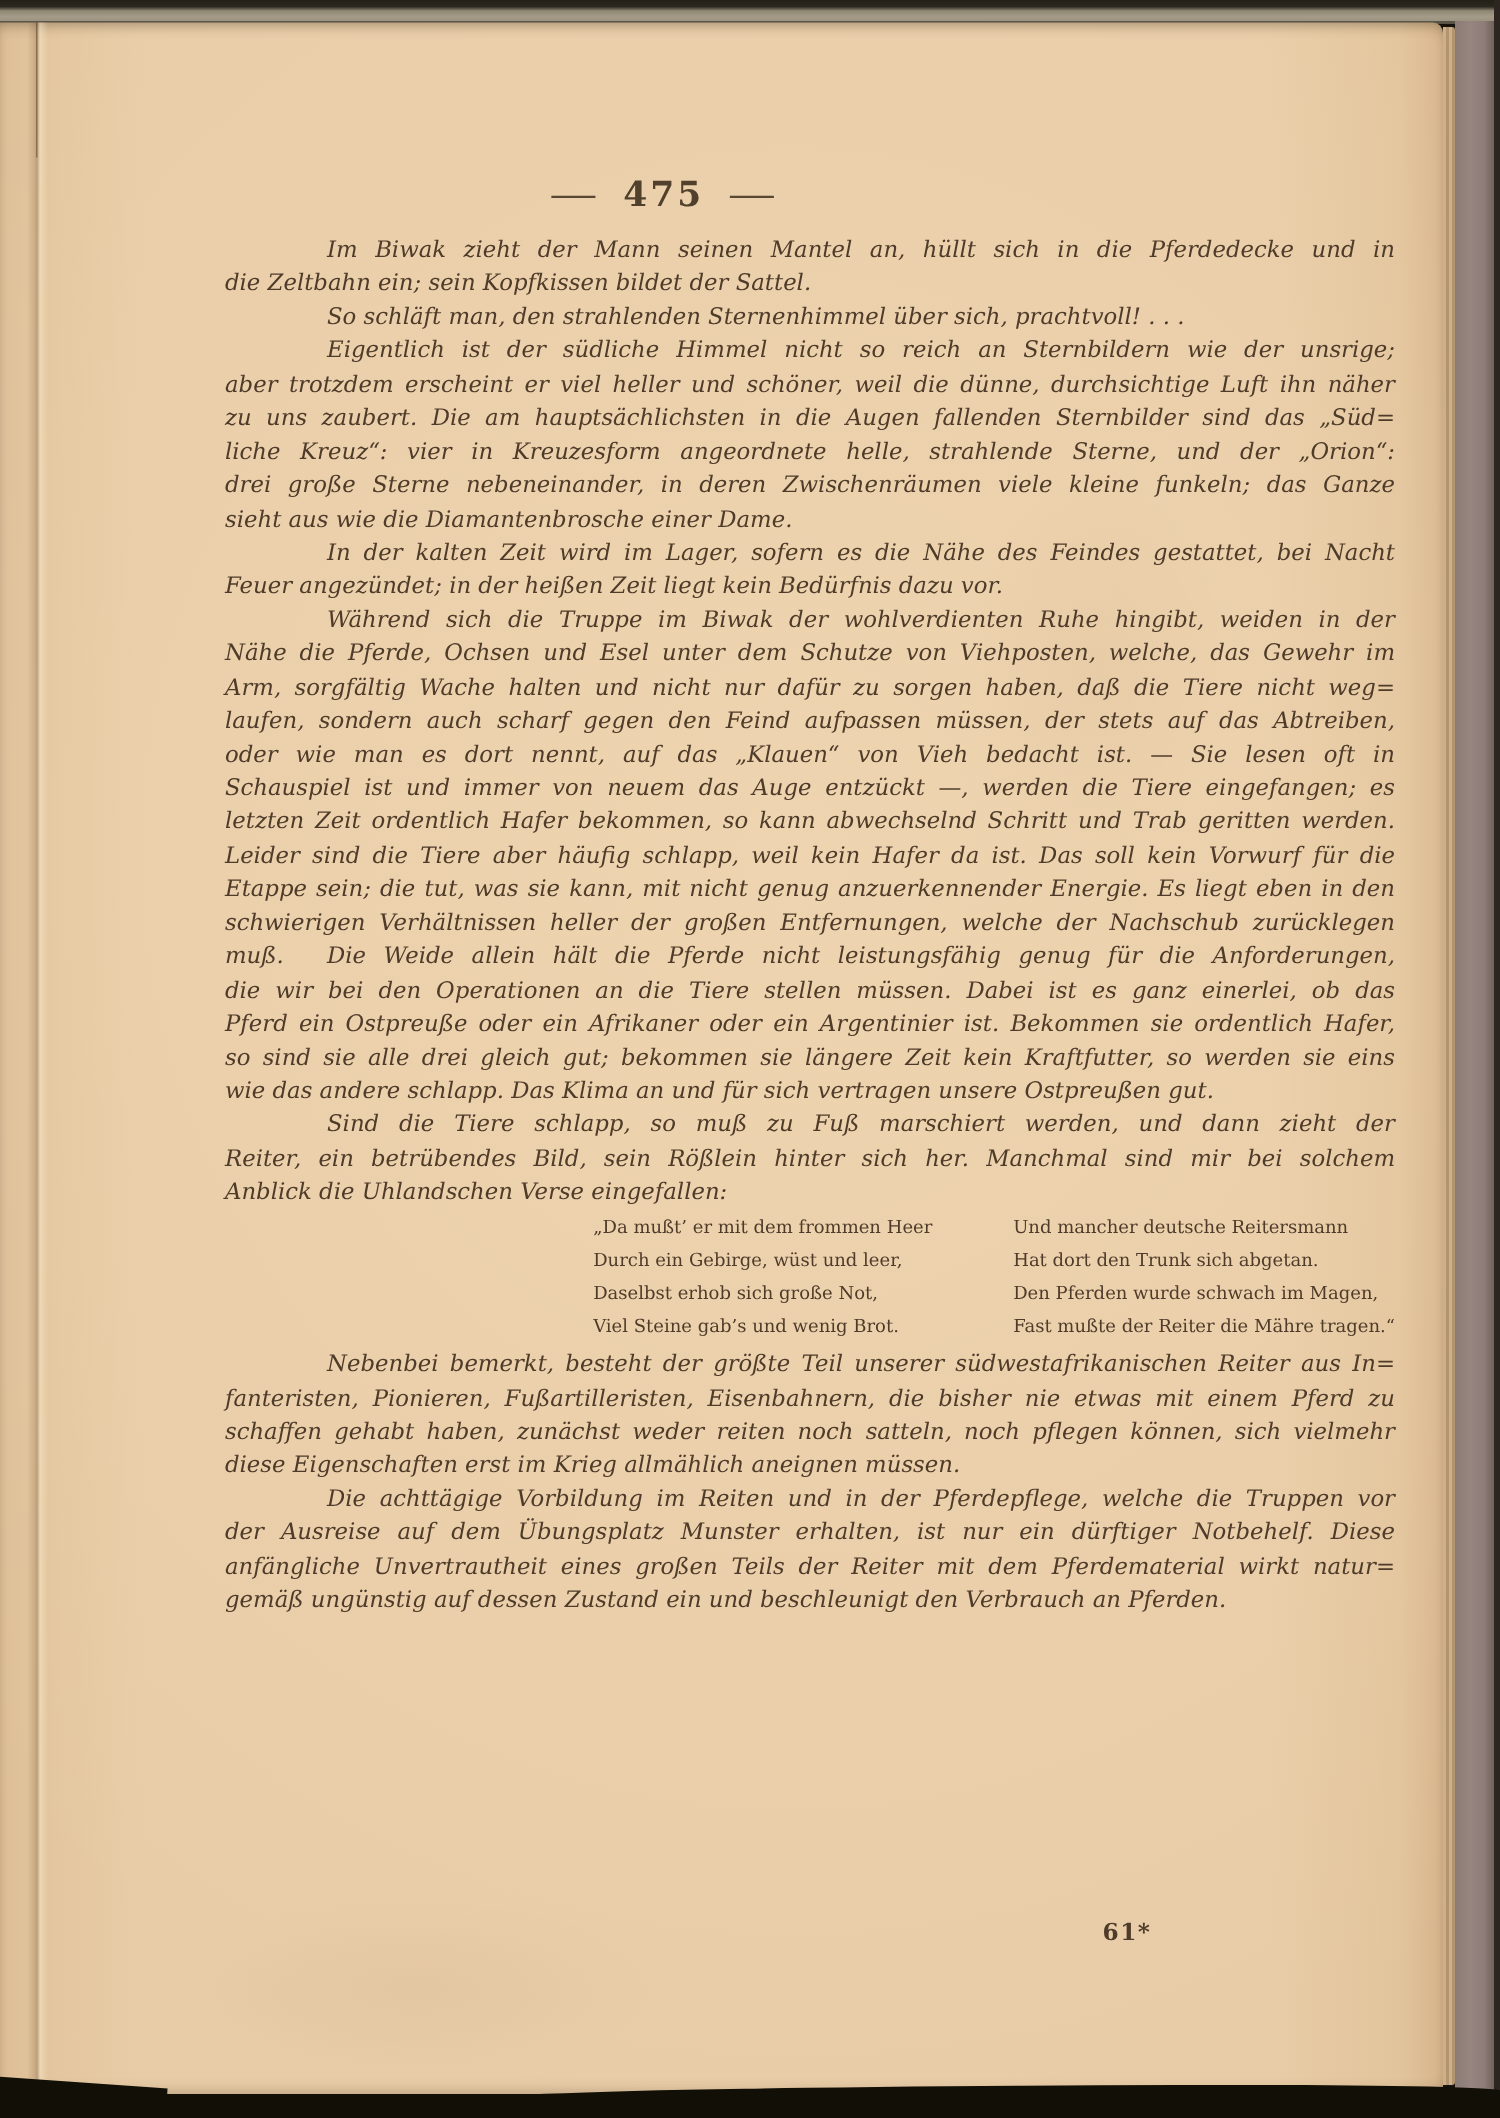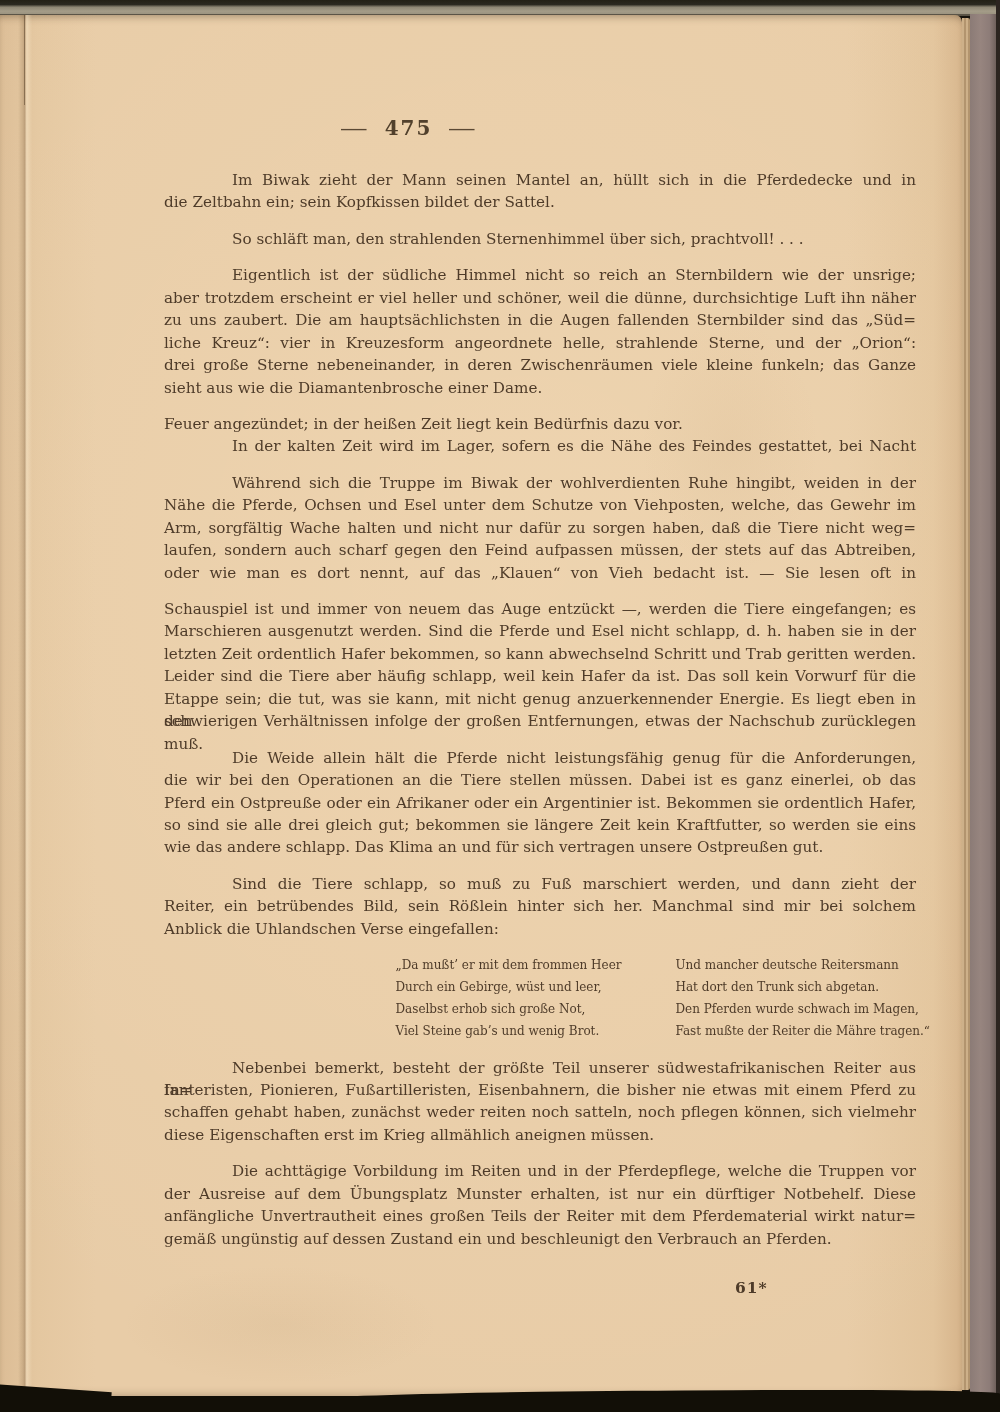--- a/index.html
+++ b/index.html
@@ -37,27 +37,27 @@
 
   
   .bottom-dark{position:absolute;left:0;top:1396px;width:1000px;height:16px;background:#120f07;}
   .bottom-wedge{position:absolute;left:-8px;top:1384px;width:120px;height:26px;background:#120f07;
     transform:rotate(4deg);transform-origin:left top;}
   .bottom-curve{position:absolute;left:300px;top:1390px;width:700px;height:24px;background:#120f07;
     border-radius:100% 30% 0 0 / 60% 20% 0 0;}
 
   
   .pagenum-row{position:absolute;left:0;top:116px;width:817px;text-align:center;
-    color:#51402c;font-size:20px;letter-spacing:1px;}
+    color:#51402c;font-size:23px;letter-spacing:1px;padding-left:34px;}
   .pagenum-row .dash{display:inline-block;margin:0 20px;transform:scaleX(1.4);color:#5a4833;}
   .pagenum-row .num{font-weight:bold;letter-spacing:2px;}
 
   #text-flow{position:absolute;left:150px;top:155px;width:780px;color:#4e3b29;
     font-size:15.2px;line-height:22.45px;}
-  .para{margin:14px;}
+  .para{margin:0;font-style:italic;}
   .line{text-align:justify;text-align-last:justify;height:22.45px;overflow:visible;white-space:normal;}
   .line.first{text-indent:68px;}
   .line.last{text-align-last:left;}
 
   .verse{display:flex;margin:1px 0 3px 0;font-size:12px;line-height:22.1px;justify-content:flex-end;}
   .vcol0{margin-left:72px;width:280px;}
   .vcol1{margin-left:0;}
   .vline{white-space:nowrap;}
 
   .signature{position:absolute;left:735px;top:1278px;color:#4e3b29;font-size:15.5px;font-weight:bold;letter-spacing:1px;}
@@ -92,37 +92,36 @@
       </div>
       <div class="para">
         <div class="line first">Eigentlich ist der südliche Himmel nicht so reich an Sternbildern wie der unsrige;</div>
         <div class="line">aber trotzdem erscheint er viel heller und schöner, weil die dünne, durchsichtige Luft ihn näher</div>
         <div class="line">zu uns zaubert.  Die am hauptsächlichsten in die Augen fallenden Sternbilder sind das „Süd=</div>
         <div class="line">liche Kreuz“: vier in Kreuzesform angeordnete helle, strahlende Sterne, und der „Orion“:</div>
         <div class="line">drei große Sterne nebeneinander, in deren Zwischenräumen viele kleine funkeln; das Ganze</div>
         <div class="line last">sieht aus wie die Diamantenbrosche einer Dame.</div>
       </div>
       <div class="para">
+        <div class="line first">In der kalten Zeit wird im Lager, sofern es die Nähe des Feindes gestattet, bei Nacht</div>
         <div class="line last">Feuer angezündet; in der heißen Zeit liegt kein Bedürfnis dazu vor.</div>
-        <div class="line first">In der kalten Zeit wird im Lager, sofern es die Nähe des Feindes gestattet, bei Nacht</div>
       </div>
       <div class="para">
         <div class="line first">Während sich die Truppe im Biwak der wohlverdienten Ruhe hingibt, weiden in der</div>
         <div class="line">Nähe die Pferde, Ochsen und Esel unter dem Schutze von Viehposten, welche, das Gewehr im</div>
         <div class="line">Arm, sorgfältig Wache halten und nicht nur dafür zu sorgen haben, daß die Tiere nicht weg=</div>
         <div class="line">laufen, sondern auch scharf gegen den Feind aufpassen müssen, der stets auf das Abtreiben,</div>
         <div class="line">oder wie man es dort nennt, auf das „Klauen“ von Vieh bedacht ist. — Sie lesen oft in</div>
       </div>
       <div class="para">
         <div class="line">Schauspiel ist und immer von neuem das Auge entzückt —, werden die Tiere eingefangen; es</div>
-        <div class="line">Marschieren ausgenutzt werden.  Sind die Pferde und Esel nicht schlapp, d. h. haben sie in der</div>
         <div class="line">letzten Zeit ordentlich Hafer bekommen, so kann abwechselnd Schritt und Trab geritten werden.</div>
         <div class="line">Leider sind die Tiere aber häufig schlapp, weil kein Hafer da ist.  Das soll kein Vorwurf für die</div>
         <div class="line">Etappe sein; die tut, was sie kann, mit nicht genug anzuerkennender Energie.  Es liegt eben in den</div>
-        <div class="line last">schwierigen Verhältnissen infolge der großen Entfernungen, etwas der Nachschub zurücklegen muß.</div>
+        <div class="line last">schwierigen Verhältnissen heller der großen Entfernungen, welche der Nachschub zurücklegen muß.</div>
       </div>
       <div class="para">
         <div class="line first">Die Weide allein hält die Pferde nicht leistungsfähig genug für die Anforderungen,</div>
         <div class="line">die wir bei den Operationen an die Tiere stellen müssen.  Dabei ist es ganz einerlei, ob das</div>
         <div class="line">Pferd ein Ostpreuße oder ein Afrikaner oder ein Argentinier ist.  Bekommen sie ordentlich Hafer,</div>
         <div class="line">so sind sie alle drei gleich gut; bekommen sie längere Zeit kein Kraftfutter, so werden sie eins</div>
         <div class="line last">wie das andere schlapp.  Das Klima an und für sich vertragen unsere Ostpreußen gut.</div>
       </div>
       <div class="para">
         <div class="line first">Sind die Tiere schlapp, so muß zu Fuß marschiert werden, und dann zieht der</div>

